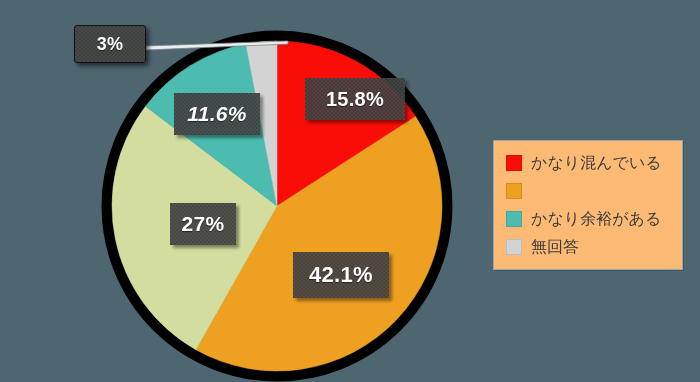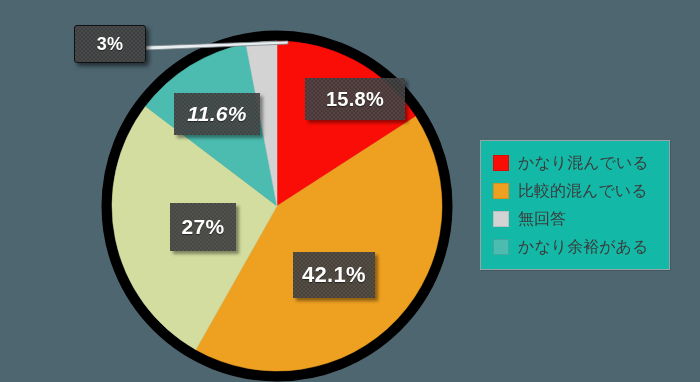--- a/index.html
+++ b/index.html
@@ -51,33 +51,33 @@
     box-shadow: 3px 3px 3px rgba(0, 0, 0, 0.40);
     text-shadow: 0 1px 1px rgba(0,0,0,0.5);
   }
   .value-label.callout {
     border: 1px solid #111111;
     border-radius: 3px;
     box-shadow: 3px 3px 4px rgba(0, 0, 0, 0.55);
   }
 
   #label-158 { left: 305px; top: 78px;  width: 100px;  height: 42px; font-size: 20px; }
-  #label-421 { left: 293px; top: 252px; width: 82px;  height: 46px; font-size: 22px; }
-  #label-27  { left: 170px; top: 203px; width: 66px;  height: 48px; font-size: 21px; }
+  #label-421 { left: 293px; top: 252px; width: 96px;  height: 46px; font-size: 22px; }
+  #label-27  { left: 170px; top: 203px; width: 66px;  height: 42px; font-size: 21px; }
   #label-116 { left: 174px; top: 93px;  width: 86px;  height: 42px; font-size: 21px; font-style: italic; }
   #label-3   { left: 74px;  top: 25px;  width: 72px;  height: 38px; font-size: 18px; }
 
   
   #legend {
     position: absolute;
-    left: 480px;
+    left: 493px;
     top: 140px;
     width: 190px;
     box-sizing: border-box;
-    background: #14b8a6;
+    background: #fdba74;
     border: 1px solid #9aa4a8;
     padding: 8px 10px 8px 12px;
     box-shadow: 1px 1px 0 rgba(0,0,0,0.12);
   }
   .legend-row {
     display: flex;
     align-items: center;
     height: 28px;
   }
   .legend-swatch {
@@ -129,25 +129,24 @@
   <div class="value-label callout" id="label-3">3%</div>
 
   <div id="legend">
 
   <div class="legend-row">
         <span class="legend-swatch" style="background: rgb(250, 13, 6);"></span>
         <span class="legend-text">かなり混んでいる</span>
       </div>
       <div class="legend-row">
         <span class="legend-swatch" style="background: rgb(238, 160, 32);"></span>
-        <span class="legend-text">比較的混んでいる</span>
+      </div>
+      <div class="legend-row">
+        <span class="legend-swatch" style="background: rgb(76, 188, 176);"></span>
+        <span class="legend-text">かなり余裕がある</span>
       </div>
       <div class="legend-row">
         <span class="legend-swatch" style="background: rgb(211, 211, 211);"></span>
         <span class="legend-text">無回答</span>
-      </div>
-      <div class="legend-row">
-        <span class="legend-swatch" style="background: rgb(76, 188, 176);"></span>
-        <span class="legend-text">かなり余裕がある</span>
       </div>
     </div>
 
 </div>
 
 </body></html>

